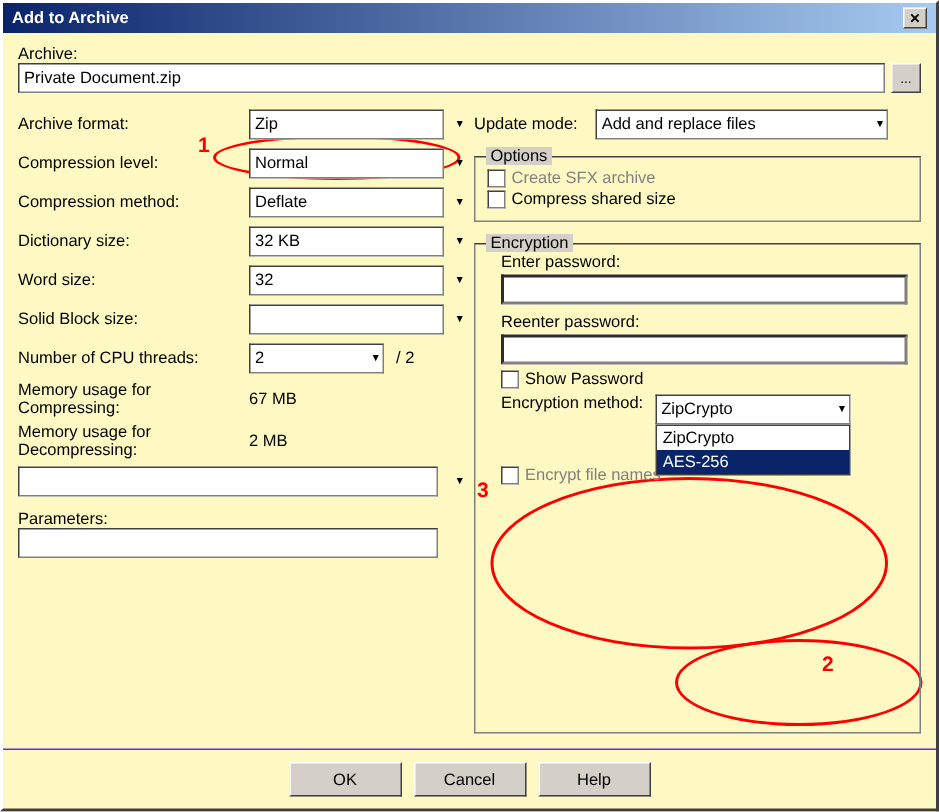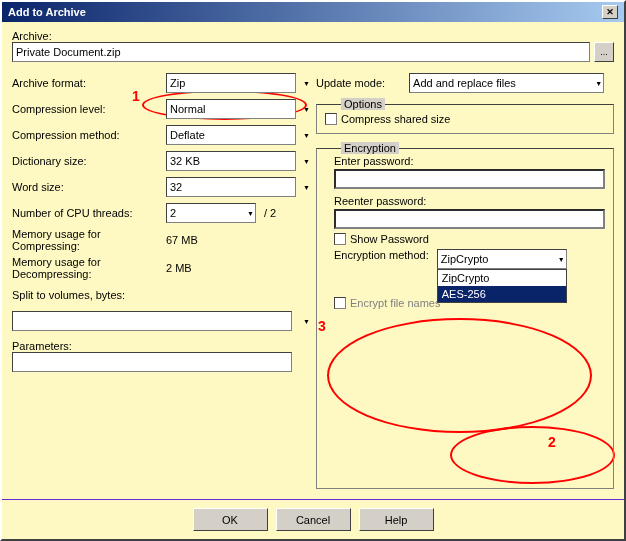--- a/index.html
+++ b/index.html
@@ -145,21 +145,21 @@
     .group-box {
       border: 1px solid #808080;
       border-top-color: #404040;
       padding: 6px 8px;
       position: relative;
       margin-top: 6px;
     }
     .group-box-title {
       position: absolute;
       top: -7px;
-      left: 24px;
+      left: 7px;
       background: #d4d0c8;
       padding: 0 3px;
       font-size: 11px;
     }
     .checkbox-row {
       display: flex;
       align-items: center;
       gap: 4px;
       margin: 2px 0;
     }
@@ -377,20 +377,28 @@
 
         <div class="field-row">
           <span class="field-label">Word size:</span>
           <div class="field-value select-wrapper">
             <select class="win-select" style="width:130px;">
               <option>32</option>
             </select>
           </div>
         </div>
 
+        <div class="field-row">
+          <span class="field-label">Solid Block size:</span>
+          <div class="field-value select-wrapper">
+            <select class="win-select" style="width:130px;">
+              <option></option>
+            </select>
+          </div>
+        </div>
 
         <div class="field-row">
           <span class="field-label">Number of CPU threads:</span>
           <div class="select-wrapper">
             <select class="win-select" style="width:90px;">
               <option>2</option>
             </select>
           </div>
           <span style="margin-left:4px;">/ 2</span>
         </div>
@@ -399,52 +407,53 @@
           <span class="field-label">Memory usage for Compressing:</span>
           <span>67 MB</span>
         </div>
 
         <div class="field-row">
           <span class="field-label">Memory usage for Decompressing:</span>
           <span>2 MB</span>
         </div>
 
         <div class="field-row">
-          <span class="field-label">Split to volumes, bytes:</span>
-        </div>
-        <div class="field-row">
           <div class="field-value select-wrapper" style="width:100%;">
             <select class="win-select" style="width:280px;">
               <option></option>
             </select>
           </div>
         </div>
 
         <div style="margin-top:4px;">
           <span class="field-label">Parameters:</span>
           <input class="win-input" type="text" style="width: 280px;" value="">
         </div>
       </div>
 
       <div class="right-panel">
 
         <div class="field-row">
-          <span style="margin-right:20px;">Update mode:</span>
+          <span style="margin-right:8px;">Update mode:</span>
           <div class="select-wrapper">
             <select class="win-select" style="width:195px;">
               <option>Add and replace files</option>
               <option>Update and add files</option>
               <option>Freshen existing files</option>
               <option>Synchronize archive contents</option>
             </select>
           </div>
         </div>
 
         <div class="group-box" style="margin-top:4px;">
           <span class="group-box-title">Options</span>
+          <div class="checkbox-row">
+            <div class="win-checkbox"></div>
+            <span class="disabled-label">Create SFX archive</span>
+          </div>
           <div class="checkbox-row">
             <div class="win-checkbox"></div>
             <span>Compress shared size</span>
           </div>
         </div>
 
         <div class="group-box" style="margin-top:8px; flex:1;padding-left:17px;">
           <span class="group-box-title">Encryption</span>
           <div style="margin-bottom:6px;">
             <div class="enc-label">Enter password:</div>

